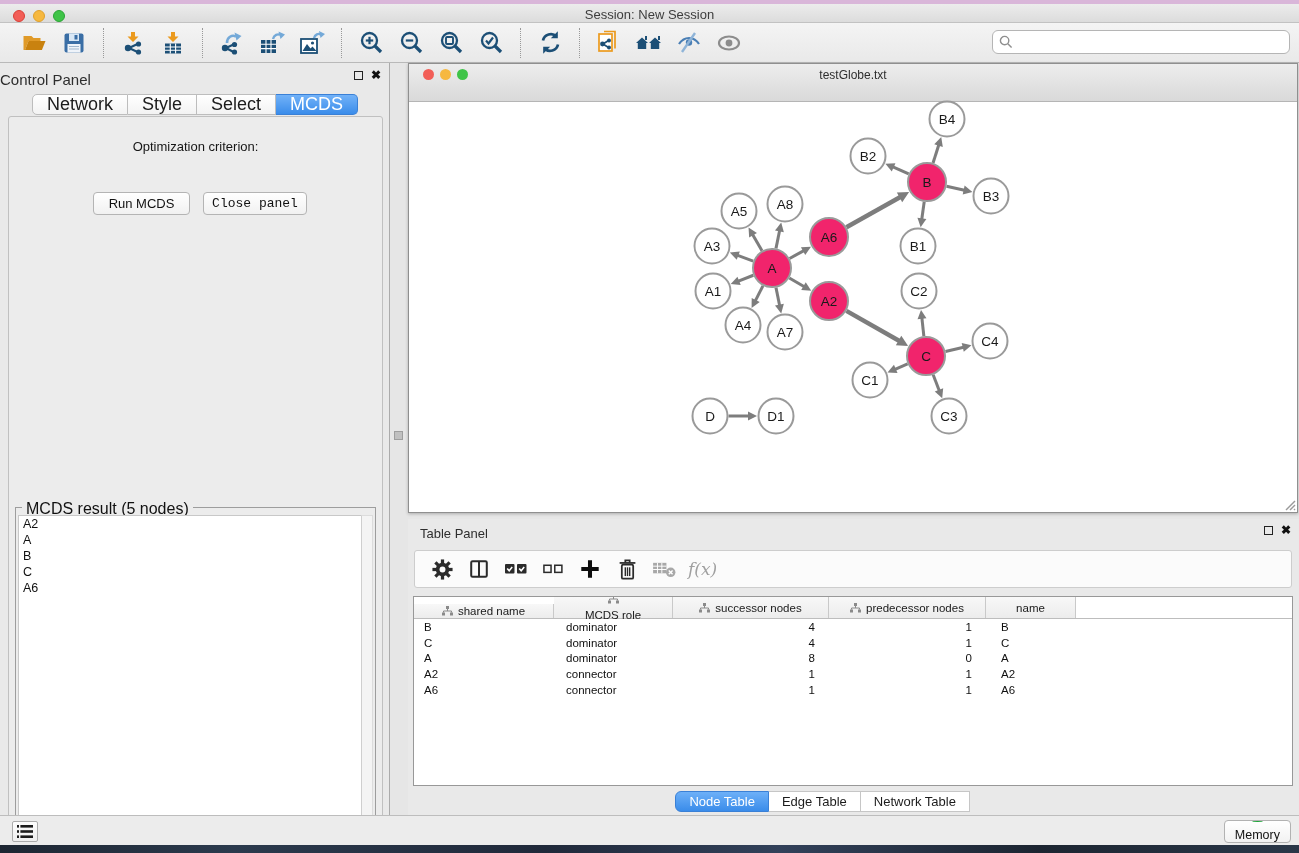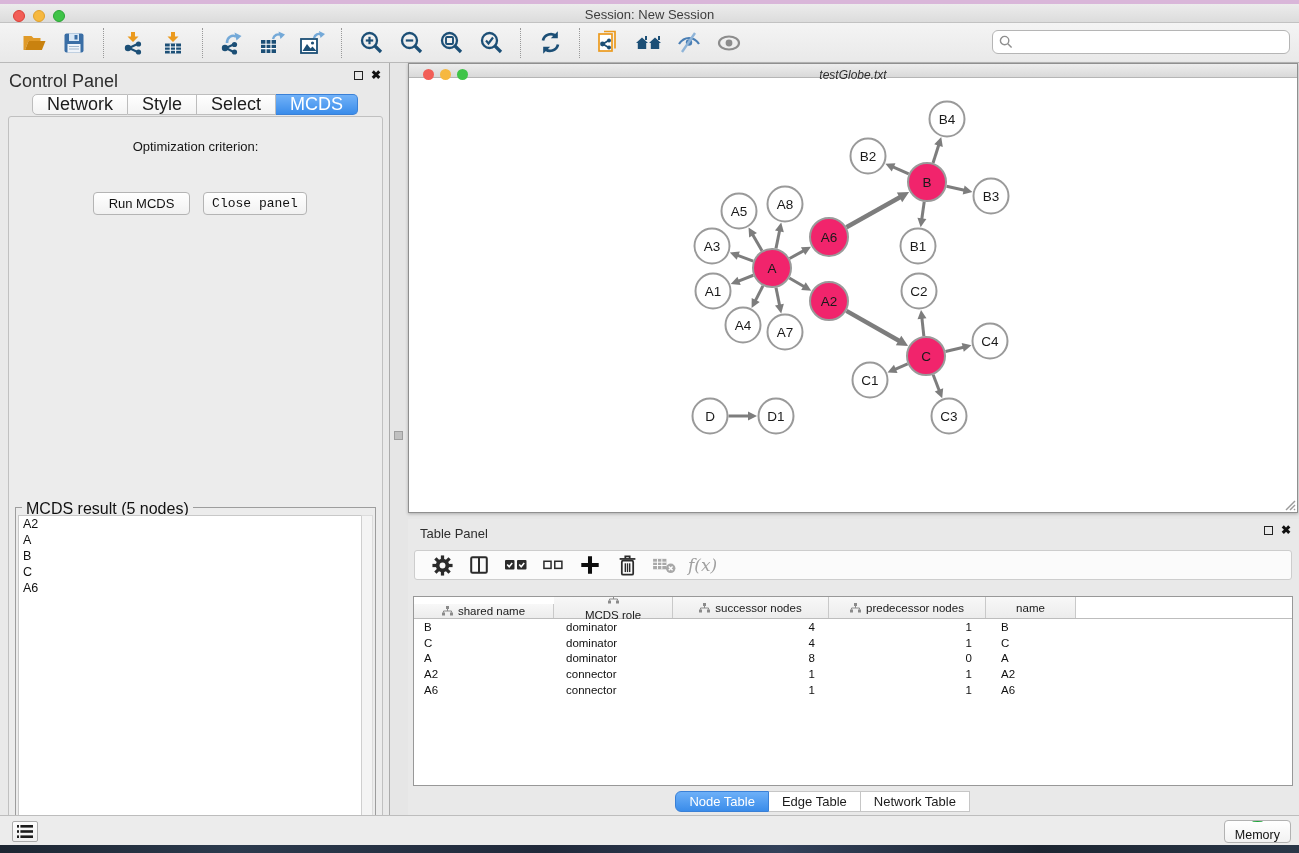--- a/index.html
+++ b/index.html
@@ -30,21 +30,21 @@
   .tbsep { width:1px; height:30px; border-left:1px dotted #999; margin:0 9px; }
   #search-wrap { position:absolute; right:9px; top:7px; }
   #search-input { width:298px; height:24px; border:1px solid #b5b5b5; border-radius:6px;
     background:#fff; padding:0 6px 0 26px; font-size:13px; color:#333; outline:none; }
   #search-glass { position:absolute; left:7px; top:5px; width:14px; height:14px; pointer-events:none; }
 
   
   #control-panel { position:absolute; left:0; top:63px; width:390px; height:752px;
     background:#e9e9e9; border-right:1px solid #ababab; }
   #cp-header { position:relative; height:30px; }
-  #cp-title { position:absolute; left:9px; top:8px; font-size:18px; color:#2e2e2e; }
+  #cp-title { position:absolute; left:0; top:8px; font-size:15px; color:#2e2e2e; }
   .win-btns { position:absolute; right:8px; top:7px; display:flex; gap:8px; align-items:center; }
   .float-btn { width:9px; height:9px; border:1.5px solid #222; background:transparent; }
   .close-btn { font-size:12px; font-weight:bold; color:#111; line-height:11px; }
 
   #cp-tabs { position:absolute; left:0; top:31px; width:390px; display:flex; justify-content:center; }
   .cp-tab { height:21px; padding:0 14px; display:flex; align-items:center; font-size:18px; color:#1c1c1c;
     background:linear-gradient(#ffffff,#f3f3f3); border:1px solid #bdbdbd; border-left:none; }
   .cp-tab:first-child { border-left:1px solid #bdbdbd; border-radius:5px 0 0 5px; }
   .cp-tab:last-child { border-radius:0 5px 5px 0; }
   .cp-tab.selected { background:linear-gradient(#72b2f8,#3a8cea); color:#fff; border-color:#3a80d6; }
@@ -75,31 +75,31 @@
   .result-item { font-size:12.5px; color:#111; line-height:16px; padding-left:4px; }
 
   
   .split-handle { position:absolute; background:#c0c0c0; border:1px solid #9e9e9e; }
   #vsplit { left:394px; top:431px; width:9px; height:9px; }
   #hsplit { left:847px; top:505px; width:11px; height:7px; }
 
   
   #net-window { position:absolute; left:408px; top:63px; width:890px; height:450px;
     background:#fff; border:1px solid #8f8f8f; box-shadow:0 1px 3px rgba(0,0,0,.25); }
-  #net-titlebar { position:relative; height:14px; background:linear-gradient(#ededed,#d9d9d9);
-    border-bottom:1px solid #b5b5b5;font-style:italic; }
+  #net-titlebar { position:relative; height:38px; background:linear-gradient(#ededed,#d9d9d9);
+    border-bottom:1px solid #b5b5b5; }
   .ntl { position:absolute; top:5px; width:11px; height:11px; border-radius:50%; }
   #net-title { position:absolute; top:4px; left:0; width:100%; text-align:center; font-size:12px; color:#2e2e2e; }
   #graph-svg { position:absolute; left:0; top:22px; }
   #net-resize { position:absolute; right:1px; bottom:1px; width:14px; height:14px; }
 
   
   #table-panel { position:absolute; left:408px; top:519px; width:891px; height:296px; background:#e9e9e9; }
   #tp-title { position:absolute; left:12px; top:7px; font-size:13px; color:#2e2e2e; }
-  #tp-toolbar { position:absolute; left:6px; top:31px; width:878px; height:30px; background:#fbfbfb;
+  #tp-toolbar { position:absolute; left:6px; top:31px; width:878px; height:38px; background:#fbfbfb;
     border:1px solid #cdcdcd; border-radius:3px; display:flex; align-items:center; padding-left:12px; }
   .tpicon { width:30px; height:30px; display:flex; align-items:center; justify-content:center; margin-right:7px; }
   .fx-label { font-family:"DejaVu Serif", serif; font-style:italic; font-size:17px; color:#a0a0a0; margin-left:2px; }
 
   #data-table { position:absolute; left:5px; top:77px; width:880px; height:190px; background:#fff;
     border:1px solid #989898; overflow:hidden; }
   #table-header { display:flex; height:22px; border-bottom:1px solid #bdbdbd; }
   .th-cell { background:linear-gradient(#f8f8f8,#ececec); border-right:1px solid #c9c9c9;
     display:flex; align-items:center; justify-content:center; gap:5px; font-size:11.5px; color:#1a1a1a; }
   .th-filler { background:#fff; border-right:none; flex:1; }

